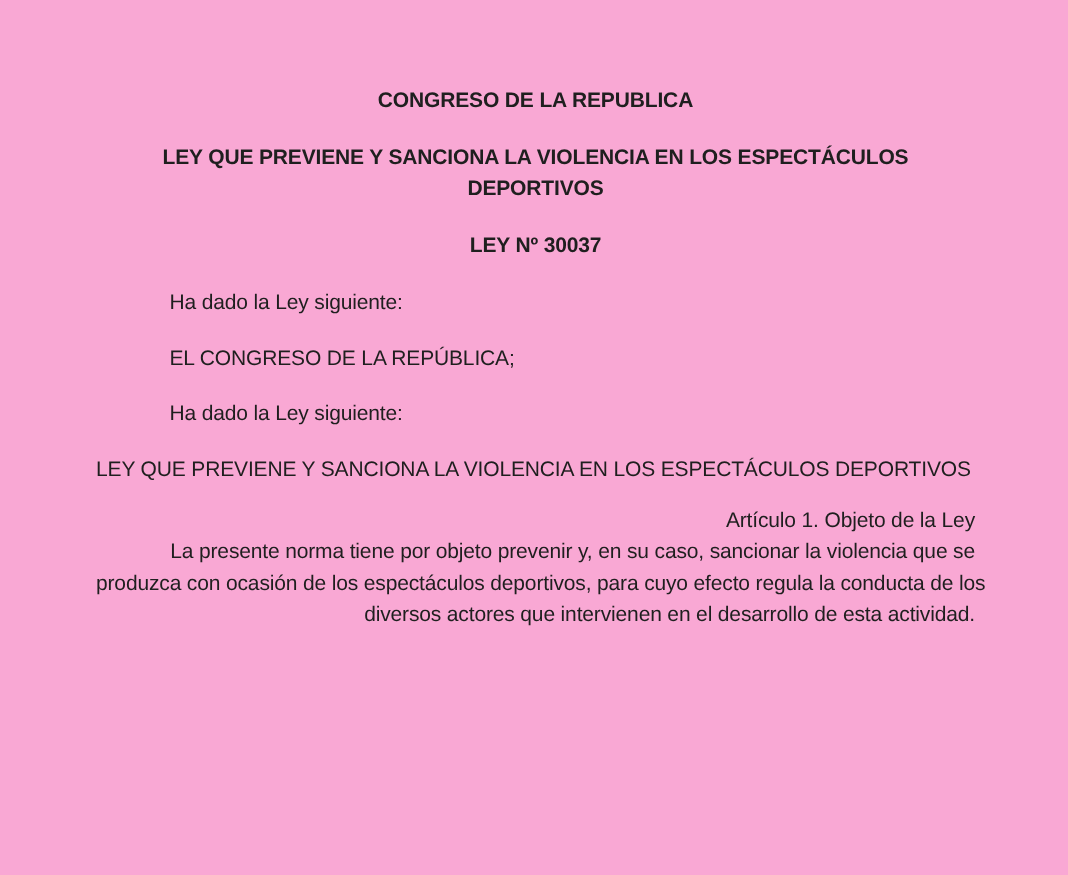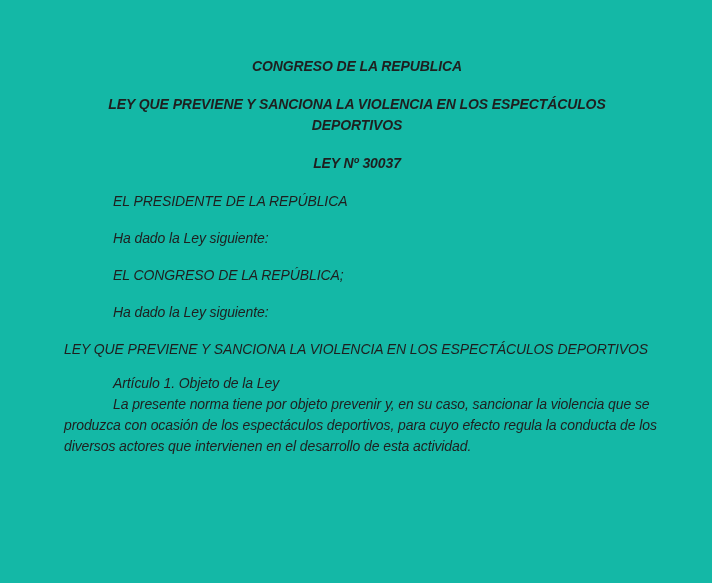--- a/index.html
+++ b/index.html
@@ -12,22 +12,21 @@
     height: 583px;
     overflow: hidden;
     font-family: "Liberation Sans", sans-serif;
     color: #1f1f1f;
   }
   .page {
     box-sizing: border-box;
     width: 712px;
     height: 583px;
     padding: 56px 62px 0 64px;
-    background: #14b8a6;
-    font-style: italic;
+    background: #f9a8d4;
   }
   .line {
     font-size: 14px;
     line-height: 21px;
     margin: 0 0 16px 0;
     letter-spacing: -0.1px;
     white-space: nowrap;
   }
   .centered {
     text-align: center;
@@ -41,38 +40,38 @@
   }
   .tight {
     margin-bottom: 13px;
   }
   .para-line {
     font-size: 14px;
     line-height: 21px;
     margin: 0;
     letter-spacing: -0.1px;
     white-space: nowrap;
+    text-align: right;
   }
   .header-block .line {
     margin-bottom: 17px;
   }
 </style>
 </head>
 <body>
 
 <div class="page">
 
   <div class="header-block">
     <div class="line centered bold">CONGRESO DE LA REPUBLICA</div>
     <div class="line centered bold">LEY QUE PREVIENE Y SANCIONA LA VIOLENCIA EN LOS ESPECTÁCULOS DEPORTIVOS</div>
     <div class="line centered bold">LEY Nº 30037</div>
   </div>
 
   <div>
-    <div class="line indented">EL PRESIDENTE DE LA REPÚBLICA</div>
     <div class="line indented">Ha dado la Ley siguiente:</div>
     <div class="line indented">EL CONGRESO DE LA REPÚBLICA;</div>
     <div class="line indented">Ha dado la Ley siguiente:</div>
   </div>
 
   <div>
     <div class="line tight">LEY QUE PREVIENE Y SANCIONA LA VIOLENCIA EN LOS ESPECTÁCULOS DEPORTIVOS</div>
     <div class="para-line indented">Artículo 1. Objeto de la Ley</div>
     <div class="para-line indented">La presente norma tiene por objeto prevenir y, en su caso, sancionar la violencia que se</div>
     <div class="para-line">produzca con ocasión de los espectáculos deportivos, para cuyo efecto regula la conducta de los</div>

